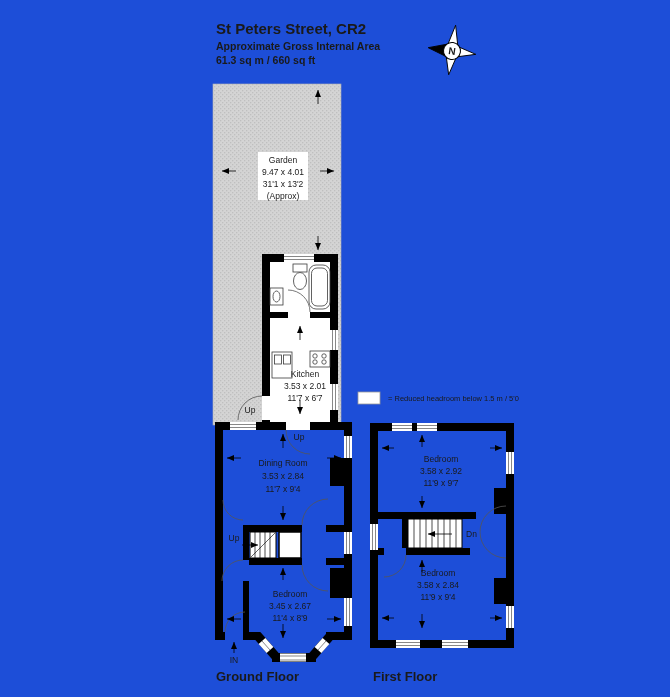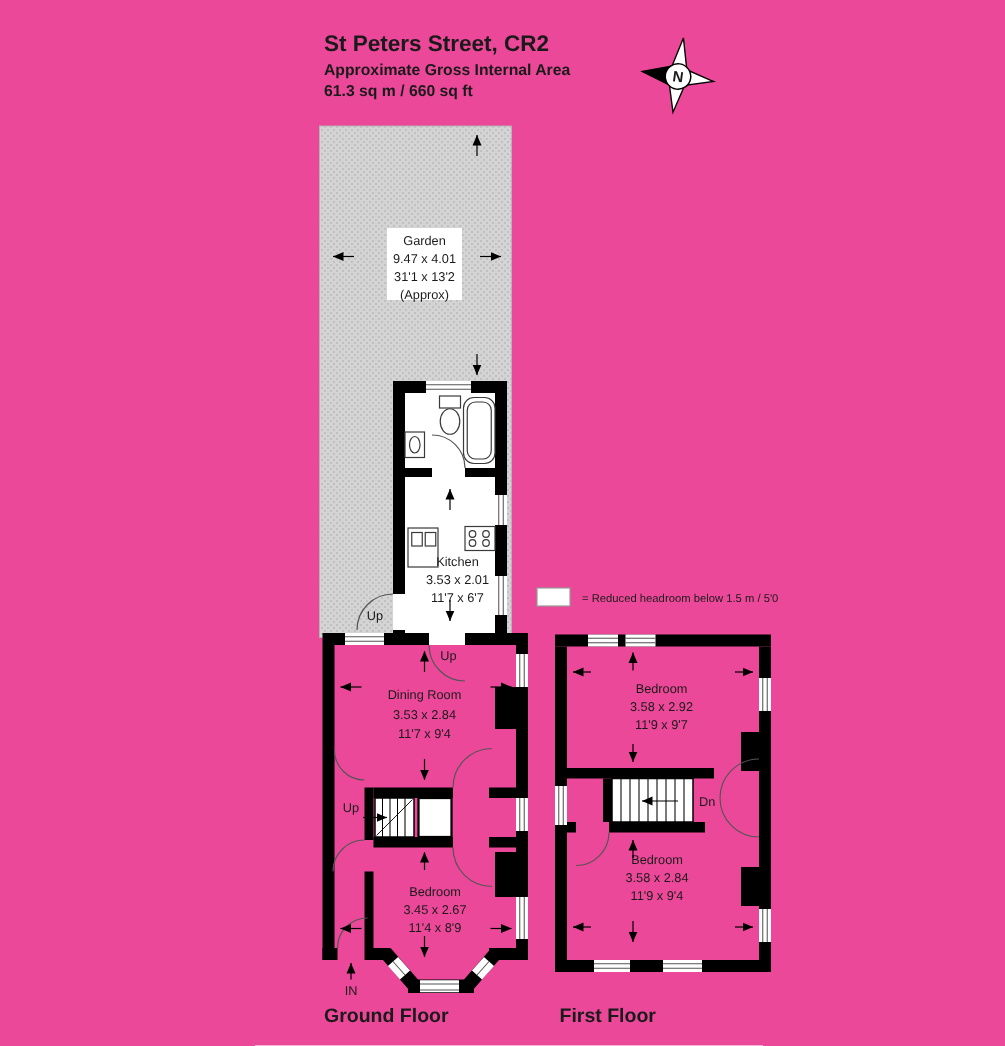--- a/index.html
+++ b/index.html
@@ -1,16 +1,16 @@
 <!DOCTYPE html>
 <html><head>
 <meta charset="utf-8">
 <style>
   html,body{margin:0;padding:0;background:#ffffff;}
-  .canvas{position:relative;width:670px;height:697px;background:#ec4899;overflow:hidden;}
+  .canvas{position:relative;width:670px;height:697px;background:#1d4ed8;overflow:hidden;}
   svg{display:block;}
   text{font-family:"Liberation Sans","DejaVu Sans",sans-serif;fill:#1a1a1a;}
   .t-title{font-size:15px;font-weight:bold;}
   .t-sub{font-size:10.5px;font-weight:bold;}
   .t-floor{font-size:13px;font-weight:bold;}
   .t-room{font-size:8.5px;}
   .t-small{font-size:8.5px;}
   .t-legend{font-size:7.5px;}
   .t-n{font-size:10px;font-weight:bold;}
   .wall{fill:#000000;}

